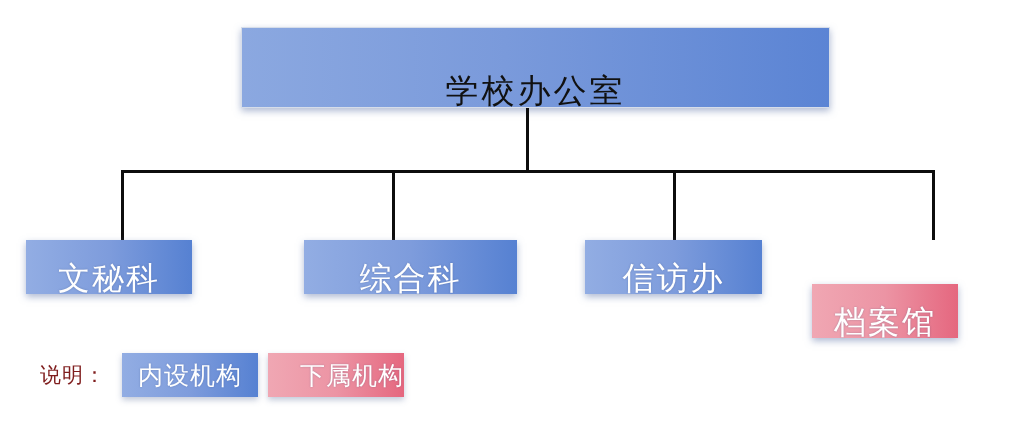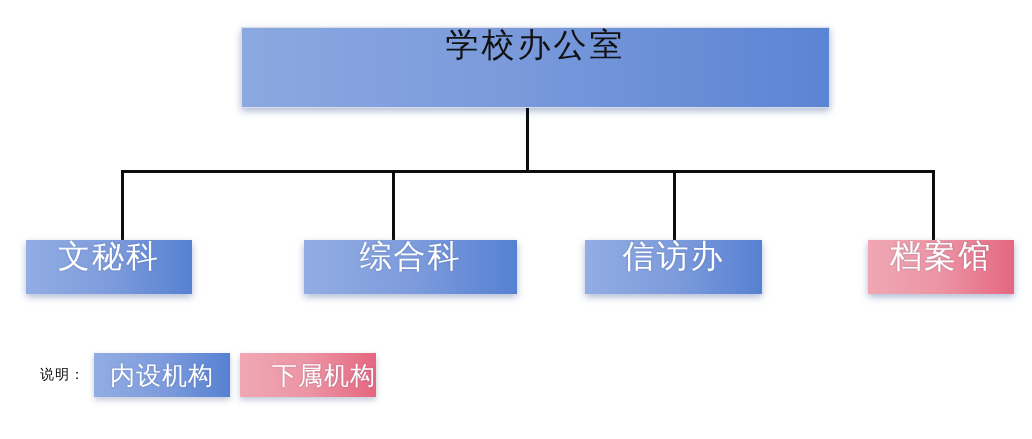--- a/index.html
+++ b/index.html
@@ -26,21 +26,21 @@
     background: #0d0d0d;
   }
   .v-line { width: 3px; }
   .h-line { height: 3px; }
 
   
   .node {
     position: absolute;
     box-sizing: border-box;
     display: flex;
-    align-items: flex-start;
+    align-items: flex-end;
     justify-content: center;
     box-shadow: 0 3px 7px rgba(110, 130, 175, 0.55);
   }
   .node-label {
     display: block;
     line-height: 1;
     white-space: nowrap;
     letter-spacing: 2px;
   }
 
@@ -72,36 +72,36 @@
   .type-internal {
     background: linear-gradient(to right, #92ade3 0%, #7e9cdc 50%, #5681d2 100%);
   }
   .type-subordinate {
     background: linear-gradient(to right, #f0a7b3 0%, #ec94a4 50%, #e5677f 100%);
   }
 
   .child-0 { left: 26px;  width: 166px; }
   .child-1 { left: 304px; width: 213px; }
   .child-2 { left: 585px; width: 177px; }
-  .child-3 { left: 868px; width: 146px; }
+  .child-3 { left: 812px; width: 146px; margin-top: 44px; }
 
   
   #legend {
     position: absolute;
     left: 40px;
     top: 352px;
     display: flex;
     align-items: center;
     height: 46px;
   }
   #legend-caption {
-    color: #000000;
-    font-size: 14px;
+    color: #7f1d1d;
+    font-size: 21px;
     letter-spacing: 1px;
-    margin-right: 9px;
+    margin-right: 16px;
     white-space: nowrap;
   }
   .legend-swatch {
     box-sizing: border-box;
     height: 44px;
     display: flex;
     align-items: center;
     justify-content: center;
     box-shadow: 0 3px 6px rgba(120, 135, 170, 0.45);
   }

